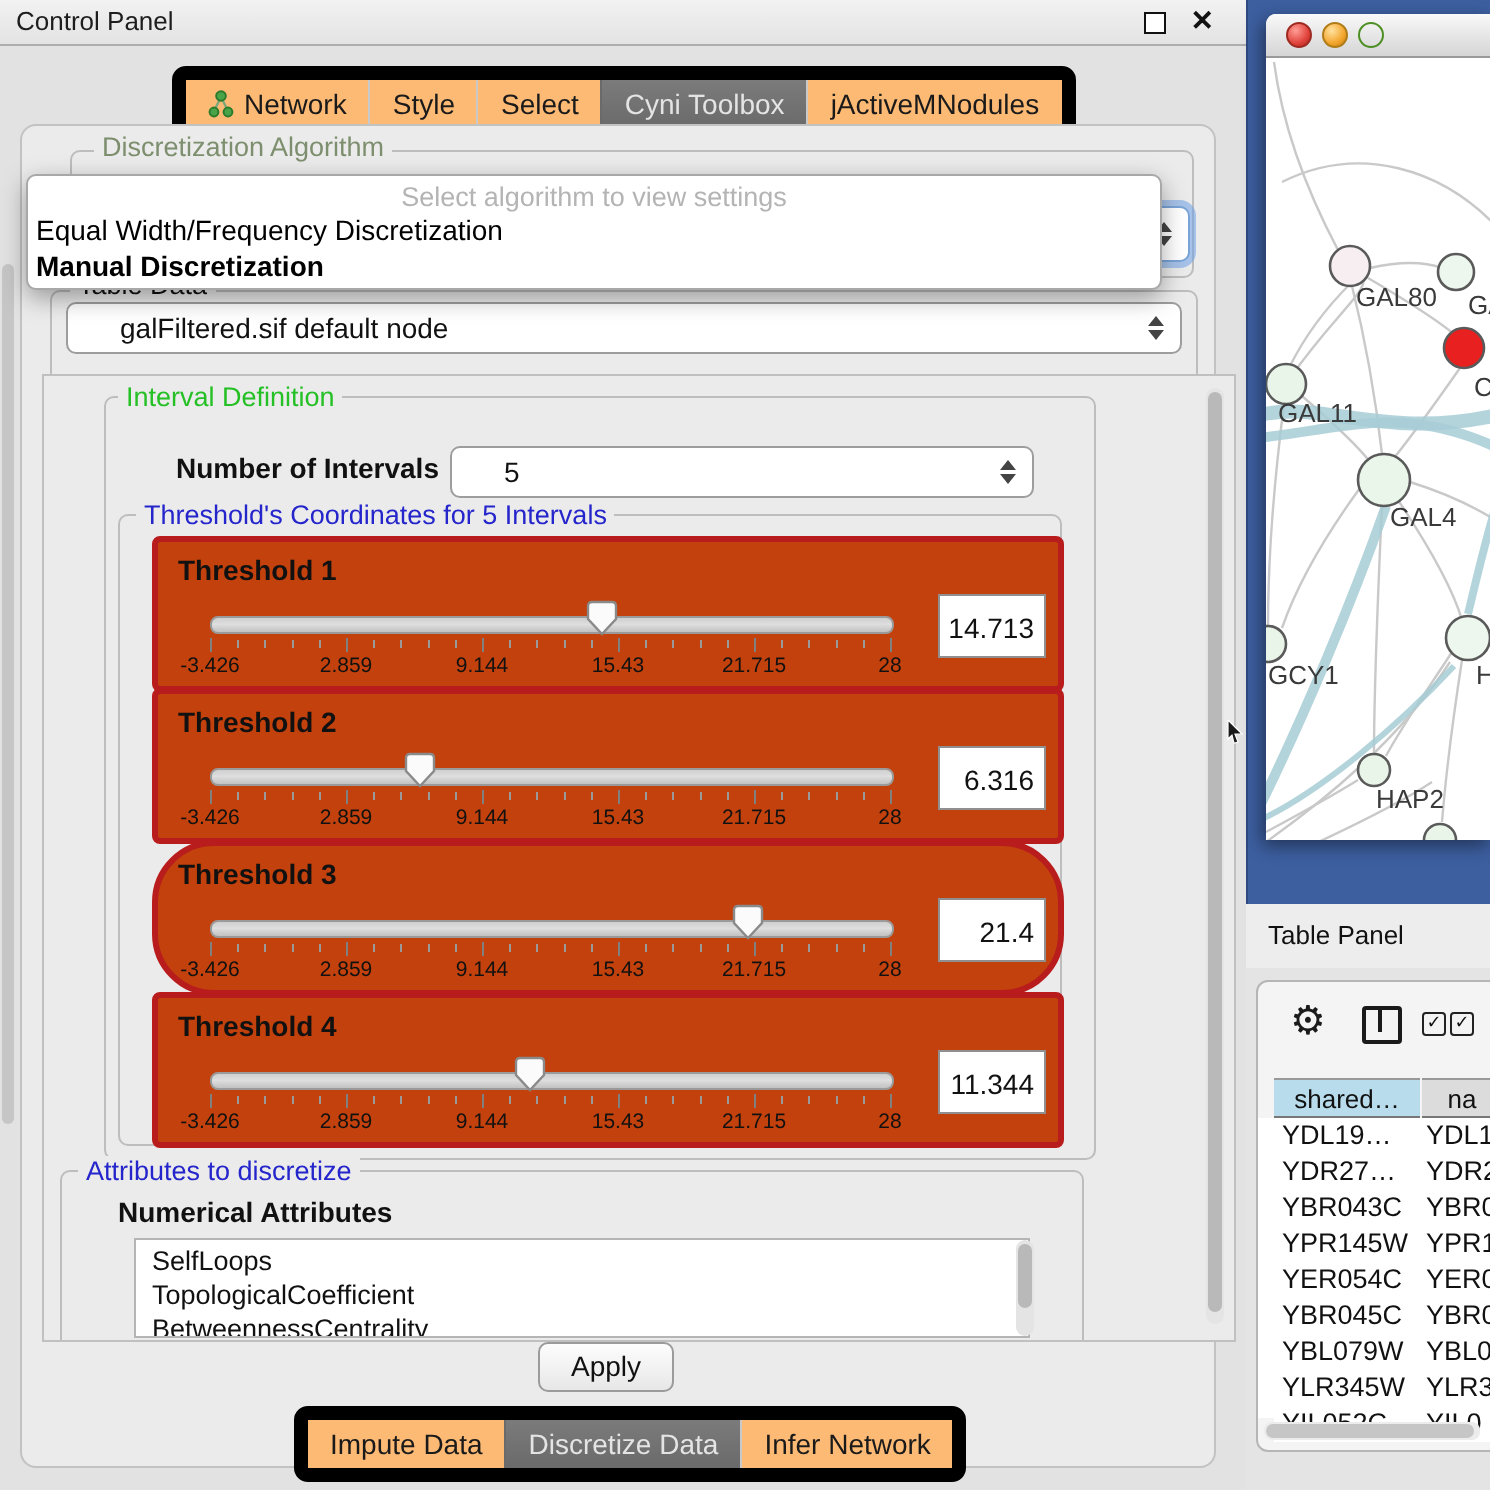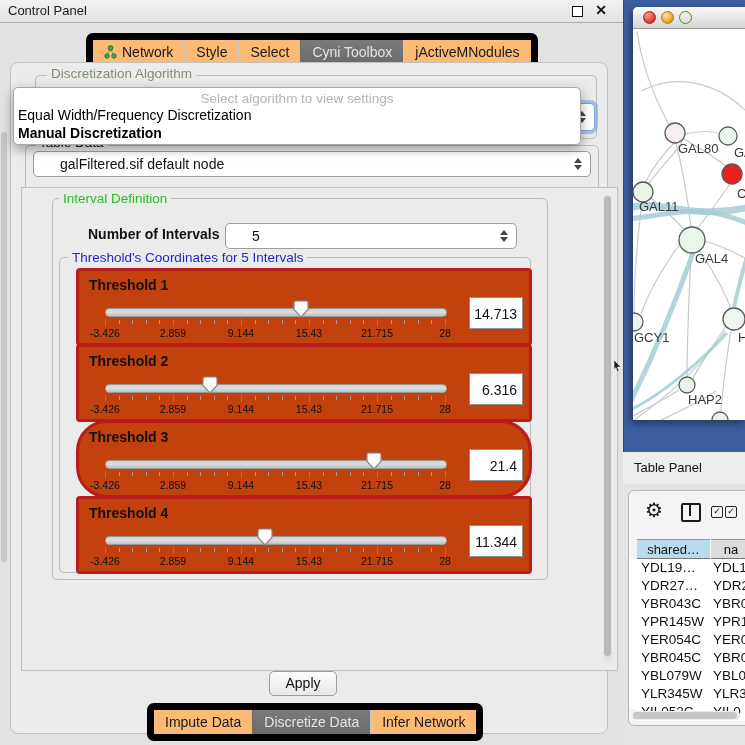--- a/index.html
+++ b/index.html
@@ -238,20 +238,32 @@
               <span class="tickL" style="left: 366px;">28</span>
               <svg viewBox="0 0 16 18" class="thumb" style="left: 177.798px;">
                 <path d="M3,1 H13 Q15,1 15,3 V9.5 L8,17 L1,9.5 V3 Q1,1 3,1 Z" fill="#fbfbfb" stroke="#8a8a8a" stroke-width="1.2"></path>
               </svg>
               <div class="valbox">11.344</div>
             </div>
           </div>
       </div>
     </div>
 
+    <div class="grp" style="left:8px;top:397px;width:510px;height:90px;">
+      <span class="grp-title blue" style="left:8px;top:-8px;">Attributes to discretize</span>
+      <span class="abs" style="left:28px;top:12px;font-size:14px;font-weight:bold;">Numerical Attributes</span>
+      <div id="attrlist">
+          <div>SelfLoops</div>
+          <div>TopologicalCoefficient</div>
+          <div>BetweennessCentrality</div>
+        </div>
+      <div class="vsb" style="right:24px;top:34px;height:48px;">
+          <i style="top:2px;height:32px;"></i>
+        </div>
+    </div>
     <div class="vsb" style="right:5px;top:6px;height:468px;">
         <i style="top:2px;height:460px;"></i>
       </div>
   </div>
 
   <div class="btn" style="left:258px;top:608px;width:66px;height:23px;line-height:23px;">Apply</div>
 </div>
 
 <div class="abs" style="left:147px;top:703px;" id="bottabs"><div class="seg">
       <div class="s">

